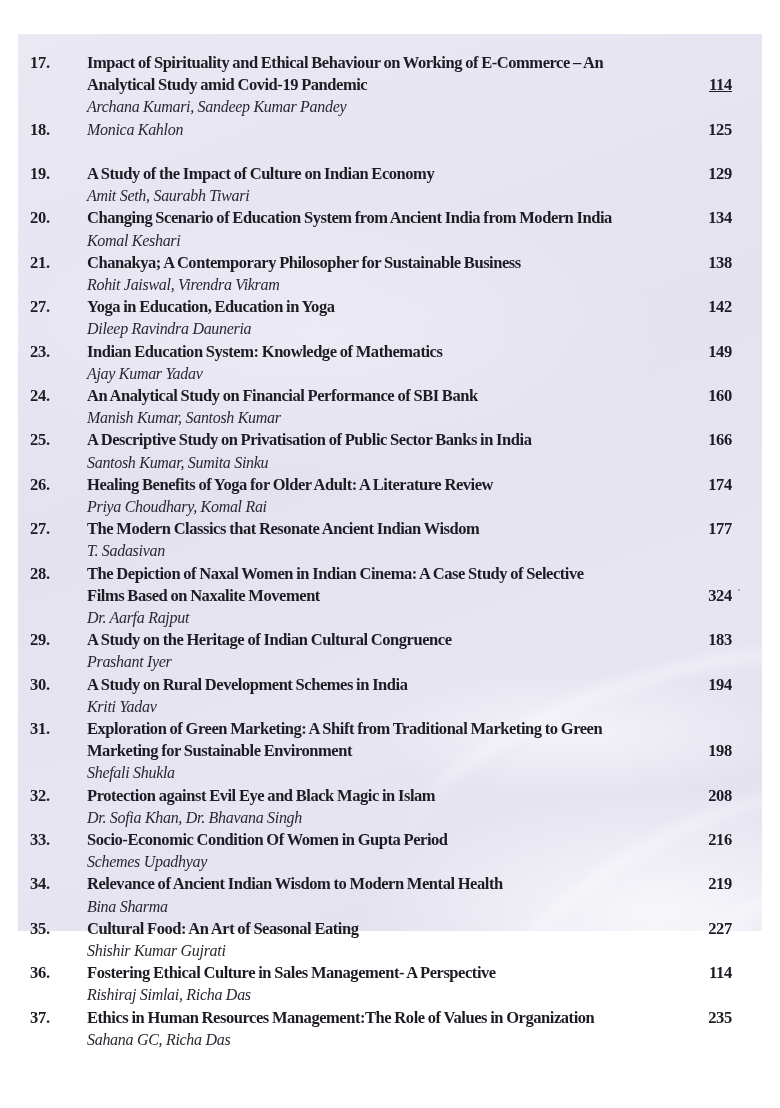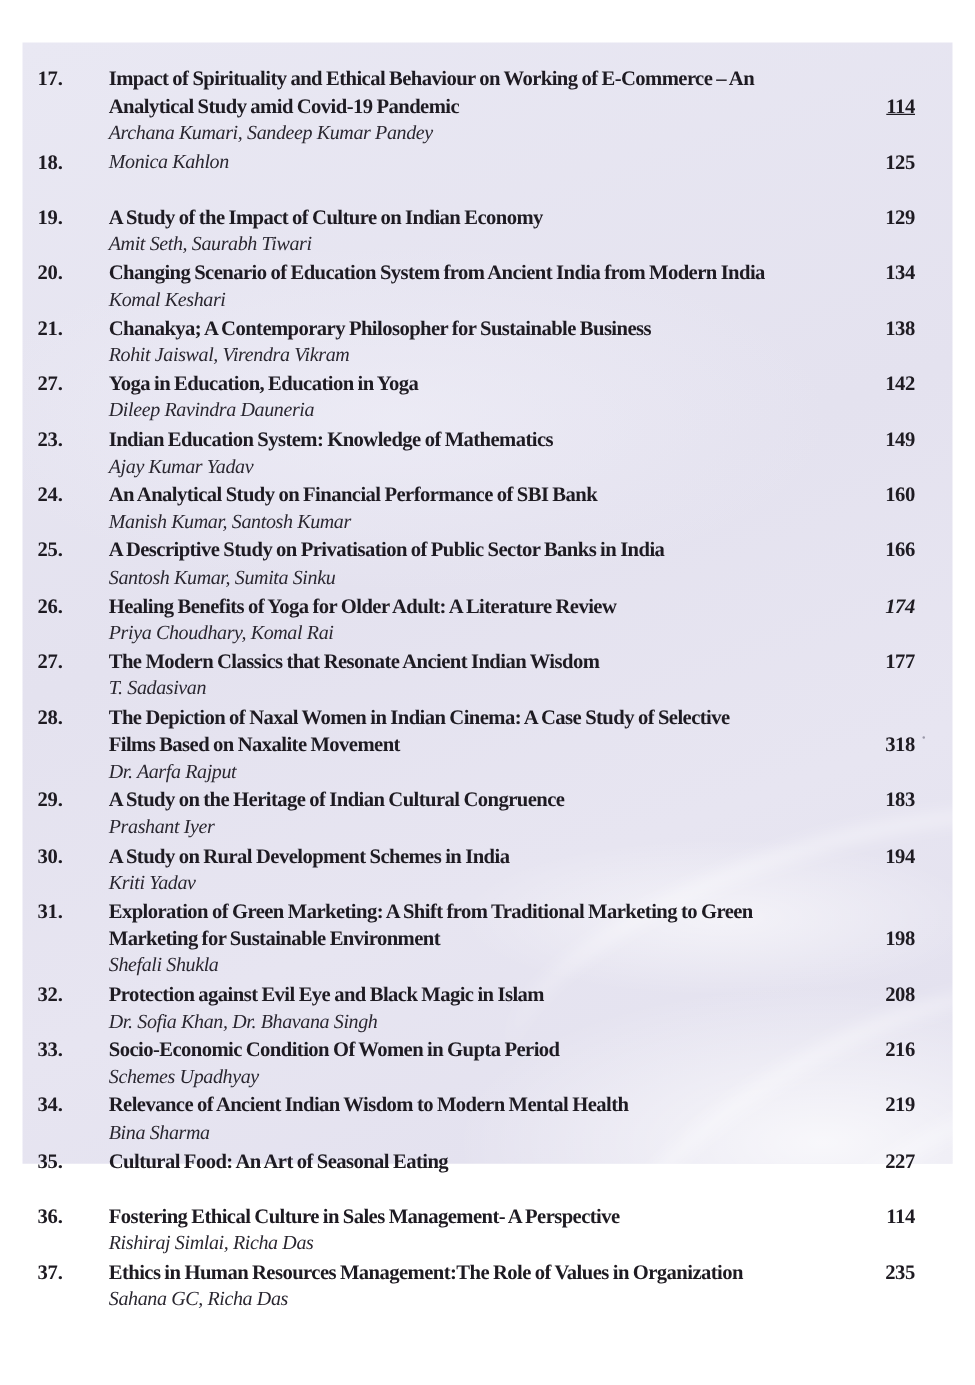--- a/index.html
+++ b/index.html
@@ -120,38 +120,38 @@
       <span class="authors">Santosh Kumar, Sumita Sinku</span>
     </div>
     <span class="pg" style="top: 0px;">166</span>
   </div>
       <div class="entry" style="top: 439.8px;">
     <span class="num">26.</span>
     <div class="body">
       <span class="title">Healing Benefits of Yoga for Older Adult: A Literature Review</span>
       <span class="authors">Priya Choudhary, Komal Rai</span>
     </div>
-    <span class="pg" style="top: 0px; font-style: italic;">174</span>
+    <span class="pg" style="top: 0px;">174</span>
   </div>
       <div class="entry" style="top: 484.2px;">
     <span class="num">27.</span>
     <div class="body">
       <span class="title">The Modern Classics that Resonate Ancient Indian Wisdom</span>
       <span class="authors">T. Sadasivan</span>
     </div>
     <span class="pg" style="top: 0px;">177</span>
   </div>
       <div class="entry" style="top: 528.6px;">
     <span class="num">28.</span>
     <div class="body">
       <span class="title">The Depiction of Naxal Women in Indian Cinema:  A Case Study of Selective
 Films Based on Naxalite Movement</span>
       <span class="authors">Dr. Aarfa Rajput</span>
     </div>
-    <span class="pg" style="top: 22.2px;">318</span>
+    <span class="pg" style="top: 22.2px;">324</span>
   <span class="speck" style="top: 26.2px;"></span>
       </div>
       <div class="entry" style="top: 595.2px;">
     <span class="num">29.</span>
     <div class="body">
       <span class="title">A Study on the Heritage of Indian Cultural Congruence</span>
       <span class="authors">Prashant Iyer</span>
     </div>
     <span class="pg" style="top: 0px;">183</span>
   </div>
@@ -193,20 +193,21 @@
     <div class="body">
       <span class="title">Relevance of Ancient Indian Wisdom to Modern Mental Health</span>
       <span class="authors">Bina Sharma</span>
     </div>
     <span class="pg" style="top: 0px;">219</span>
   </div>
       <div class="entry" style="top: 883.8px;">
     <span class="num">35.</span>
     <div class="body">
       <span class="title">Cultural Food: An Art of Seasonal Eating</span>
+      <span class="authors">Shishir Kumar Gujrati</span>
     </div>
     <span class="pg" style="top: 0px;">227</span>
   </div>
       <div class="entry" style="top: 928.2px;">
     <span class="num">36.</span>
     <div class="body">
       <span class="title">Fostering Ethical Culture in Sales Management- A Perspective</span>
       <span class="authors">Rishiraj Simlai, Richa Das</span>
     </div>
     <span class="pg" style="top: 0px;">114</span>

